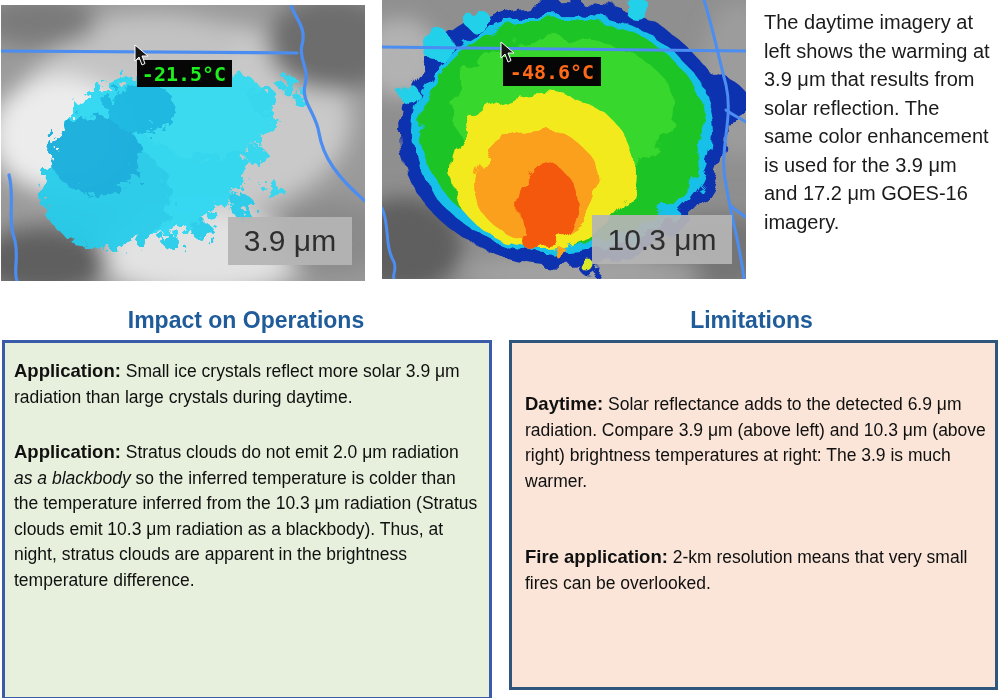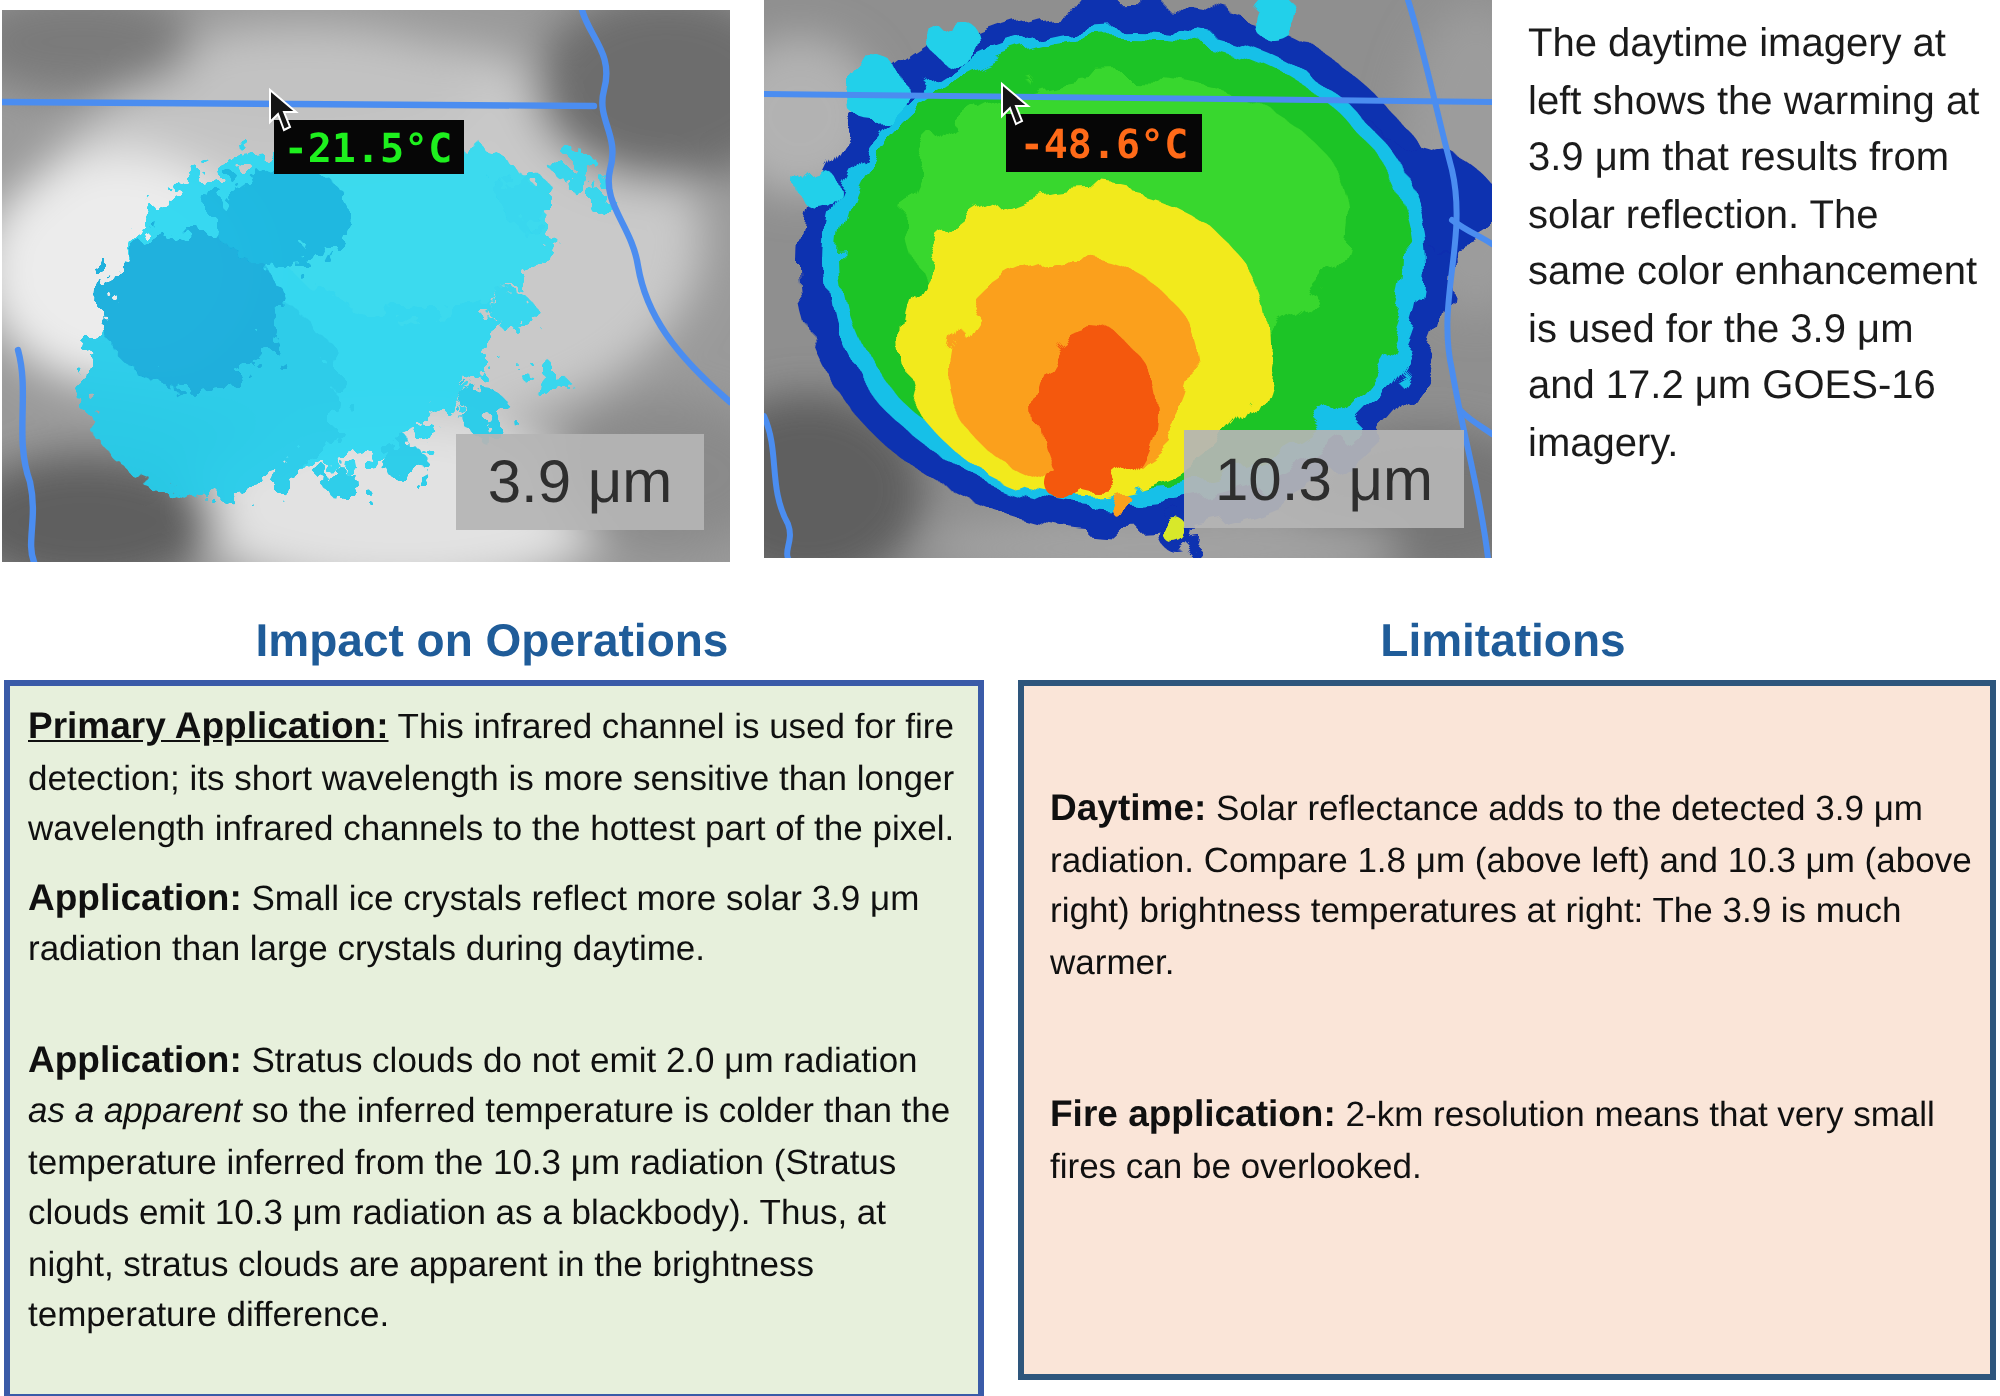--- a/index.html
+++ b/index.html
@@ -137,33 +137,30 @@
       <text x="280" y="250" text-anchor="middle" fill="#2e2e2e" font-size="30" font-family="Liberation Sans, sans-serif">10.3 μm</text>
     </g>
   </svg>
 
   <div class="side-note">The daytime imagery at left shows the warming at 3.9 μm that results from solar reflection.  The same color enhancement is used for the 3.9 μm and 17.2 μm GOES-16 imagery.</div>
 
   <div id="heading-limitations" class="col-heading">Limitations</div>
   <div id="heading-impact" class="col-heading">Impact on Operations</div>
 
   <div id="box-impact" class="txtbox">
-    <p class="p1">
-      <span class="plabel u">Primary Application:</span><span> This infrared channel is used for fire detection; its short wavelength is more sensitive than longer wavelength infrared channels to the hottest part of the pixel.</span>
-    </p>
     <p class="p2">
       <span class="plabel">Application:</span><span>  Small ice crystals reflect more solar 3.9 μm radiation than large crystals during daytime.</span>
     </p>
     <p class="p3">
-      <span class="plabel">Application:</span><span> Stratus clouds do not emit 2.0 μm radiation </span><span class="it">as a apparent</span><span> so the inferred temperature is colder than the temperature inferred from the 10.3 μm radiation (Stratus clouds emit 10.3 μm radiation as a blackbody).  Thus, at night, stratus clouds are apparent in the brightness temperature difference.</span>
+      <span class="plabel">Application:</span><span> Stratus clouds do not emit 2.0 μm radiation </span><span class="it">as a blackbody</span><span> so the inferred temperature is colder than the temperature inferred from the 10.3 μm radiation (Stratus clouds emit 10.3 μm radiation as a blackbody).  Thus, at night, stratus clouds are apparent in the brightness temperature difference.</span>
     </p>
   </div>
 
   <div id="box-limitations" class="txtbox">
     <p class="p1">
-      <span class="plabel">Daytime:</span><span> Solar reflectance adds to the detected 3.9 μm radiation.  Compare 1.8 μm (above left) and 10.3 μm (above right) brightness temperatures at right:  The 3.9 is much warmer.</span>
+      <span class="plabel">Daytime:</span><span> Solar reflectance adds to the detected 6.9 μm radiation.  Compare 3.9 μm (above left) and 10.3 μm (above right) brightness temperatures at right:  The 3.9 is much warmer.</span>
     </p>
     <p class="p2">
       <span class="plabel">Fire application:</span><span>  2-km resolution means that very small fires can be overlooked.</span>
     </p>
   </div>
 
 </div>
 
 </body></html>

